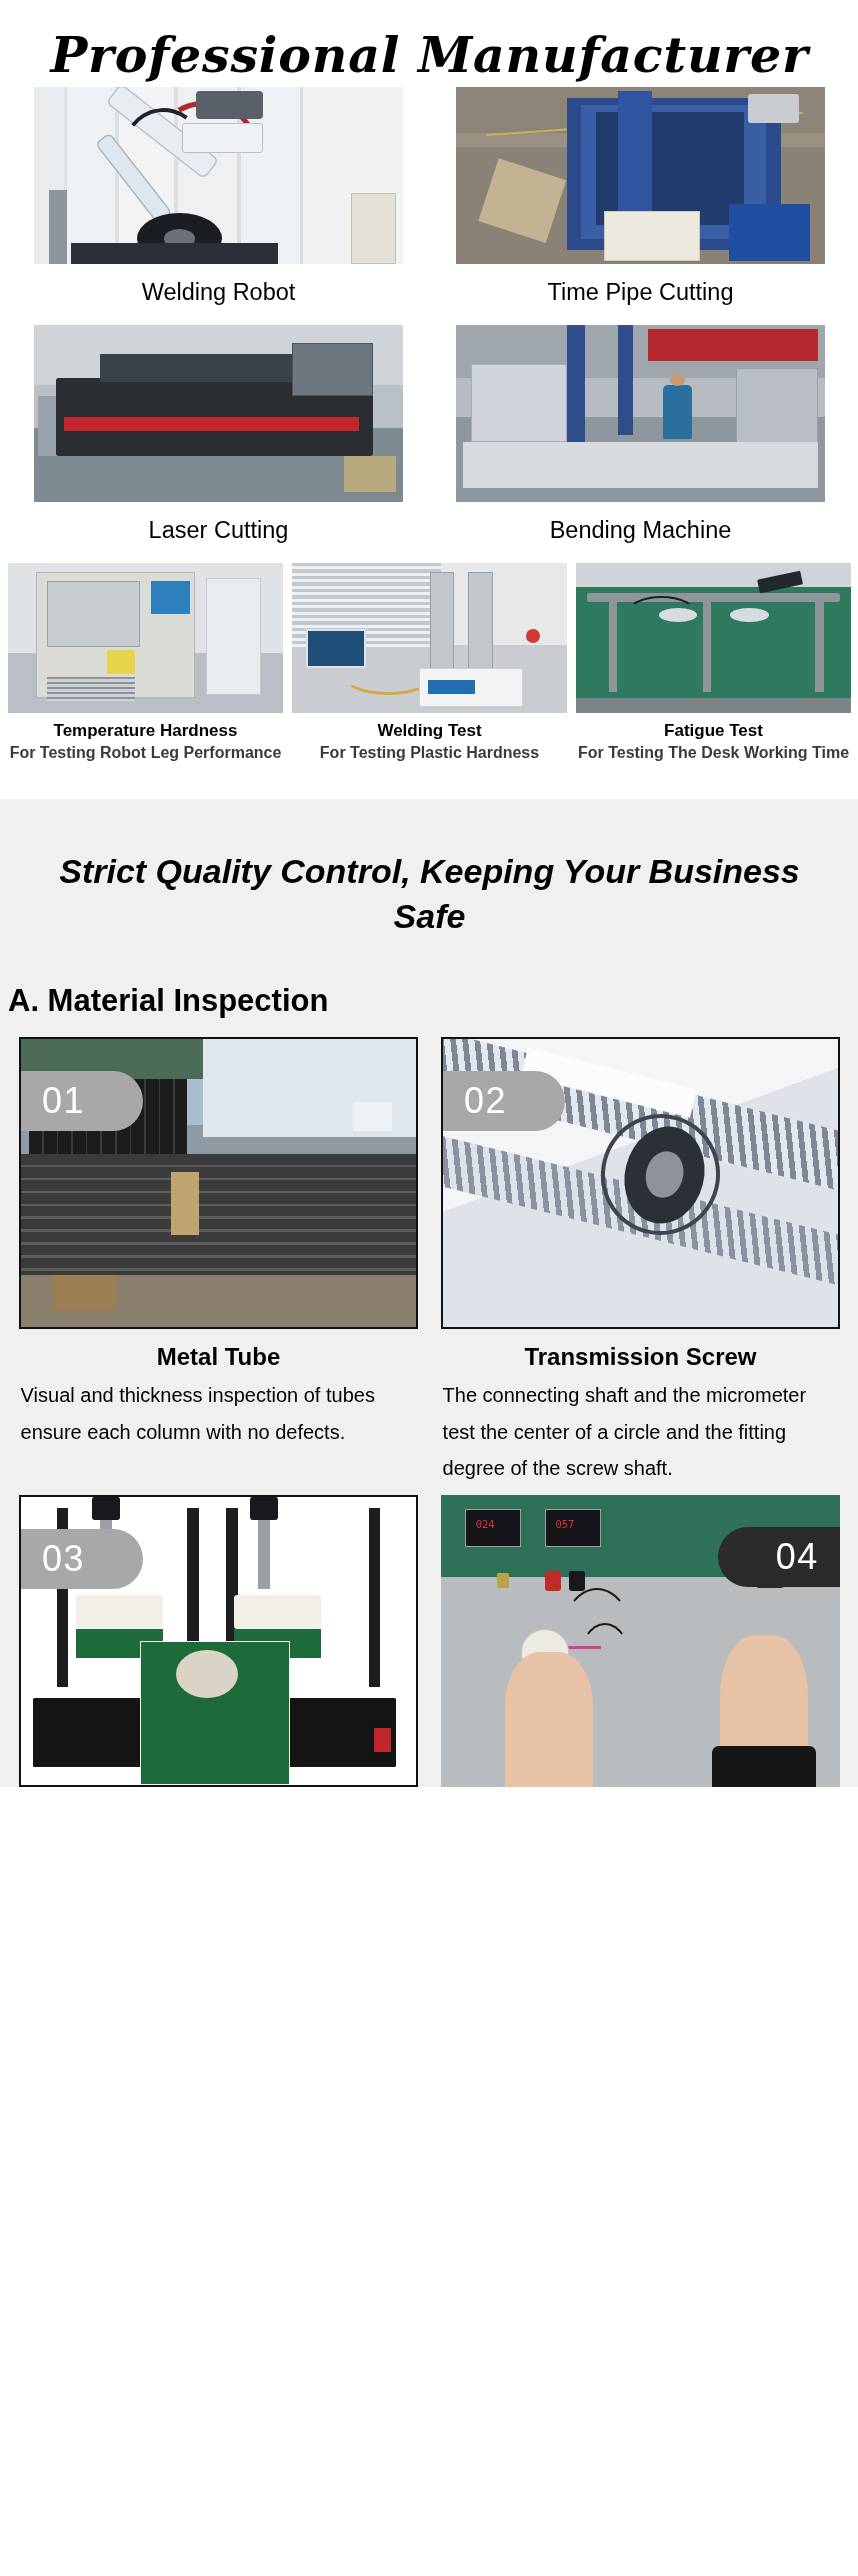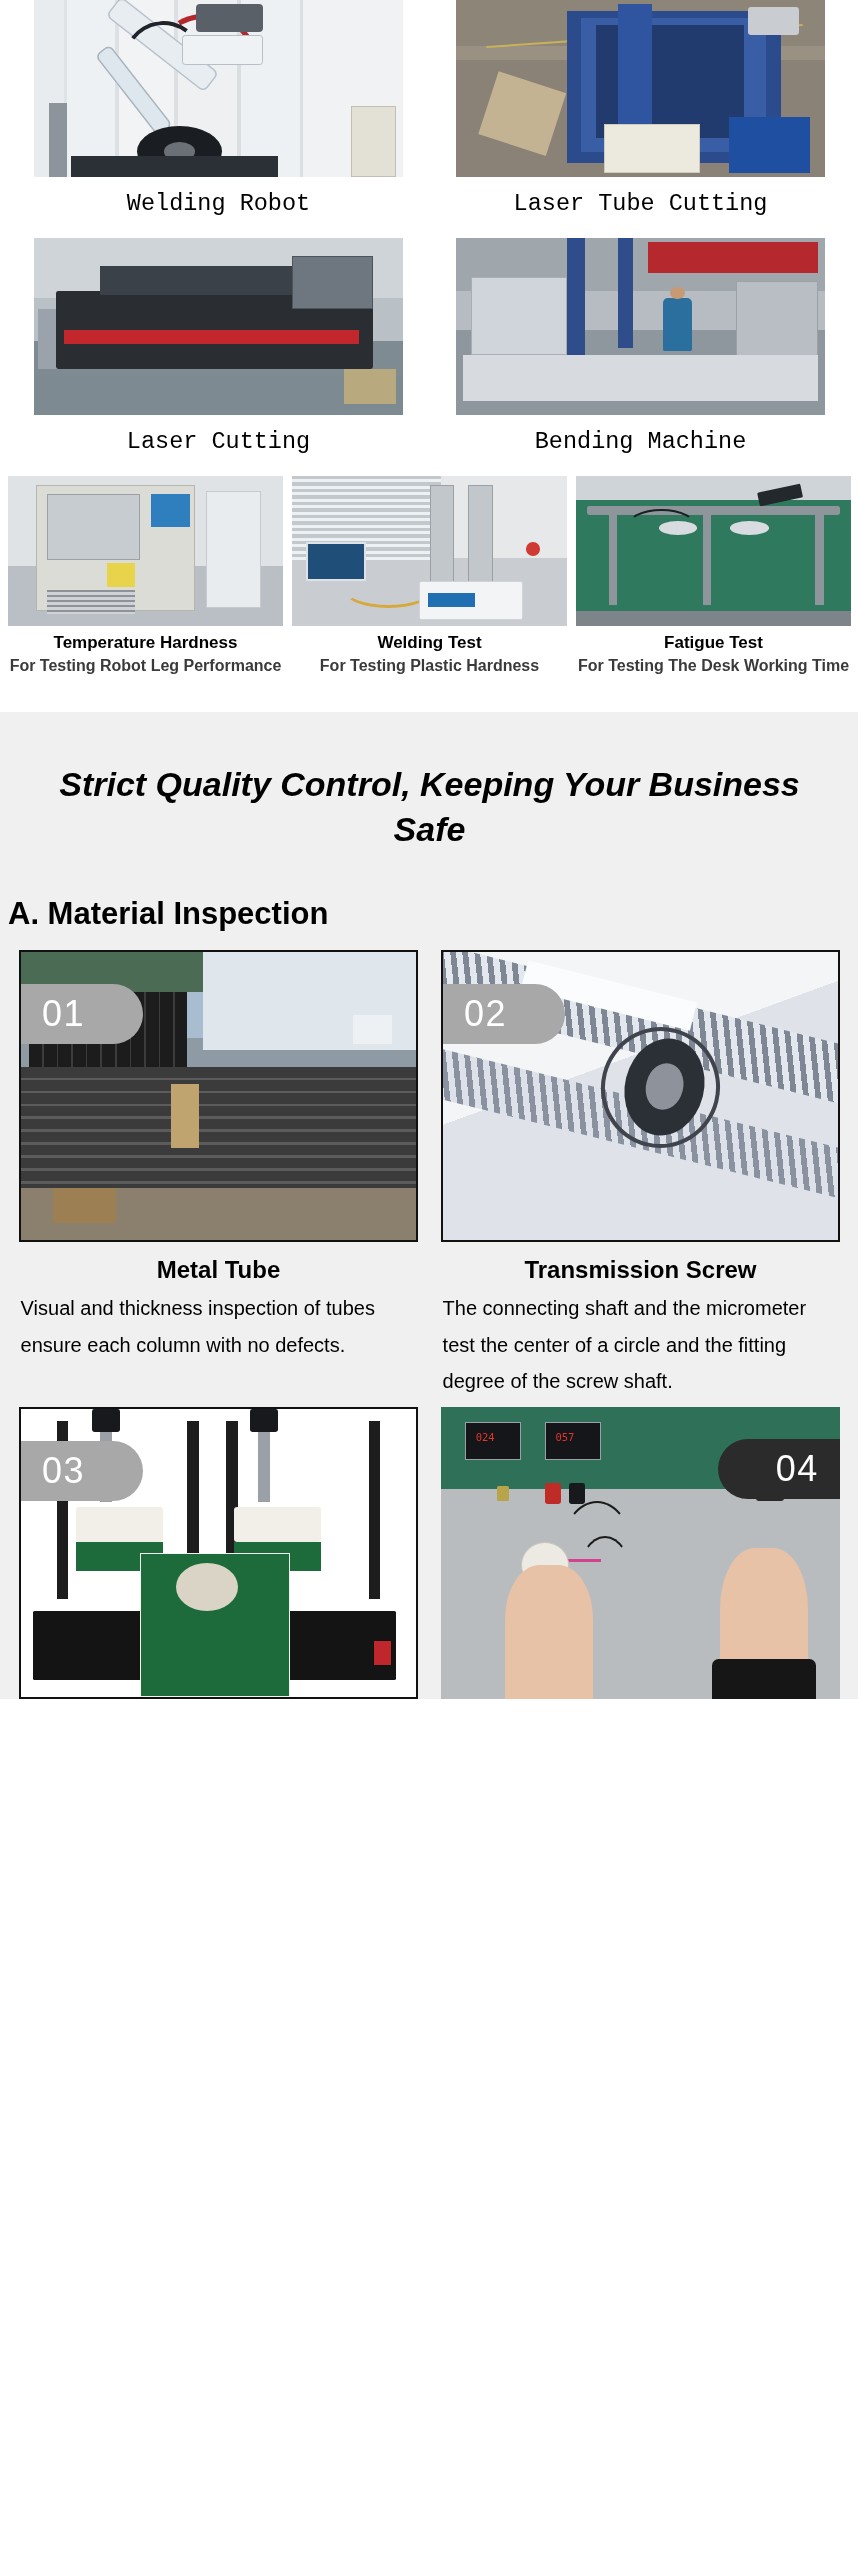--- a/index.html
+++ b/index.html
@@ -36,21 +36,21 @@
 
   
   .equip-grid {
     display: grid;
     grid-template-columns: 369px 369px;
     justify-content: center;
     column-gap: 53px;
     row-gap: 0px;
     padding: 0 22px;
   }
-  .equip-cell { width: 369px; font-family: Liberation Mono, monospace; }
+  .equip-cell { width: 369px; }
   .equip-photo {
     width: 369px;
     height: 177px;
     position: relative;
     overflow: hidden;
     background: #cfd3d6;
   }
   .equip-cap {
     text-align: center;
     font-size: 23.5px;
@@ -322,20 +322,21 @@
   .p-hand .wire2{ left:34%; top:44%; width:14%; height:30%; border:2.4px solid #1a1a1a; border-color:#1a1a1a transparent transparent transparent; border-radius:60% 60% 0 0; }
   .p-hand .wirepk{ left:30%; top:52%; width:10%; height:2.4px; background:#d4418e; }
 </style>
 </head>
 <body>
 
 <div class="page">
 
   <div class="sec-white">
 
+    <div class="brand-title">Professional Manufacturer</div>
 
 
     <div class="equip-grid">
 
       <div class="equip-cell">
         <div class="equip-photo">
           <div class="ph p-weld">
             <div class="ph arm1"></div>
               <div class="ph arm2"></div>
             <div class="ph cable"></div>
@@ -358,21 +359,21 @@
               <div class="ph rail"></div>
               <div class="ph rail2"></div>
             <div class="ph dark"></div>
               <div class="ph col"></div>
             <div class="ph wood"></div>
               <div class="ph mach"></div>
             <div class="ph cab"></div>
               <div class="ph cab2"></div>
           </div>
         </div>
-        <div class="equip-cap">Laser Tube Cutting</div>
+        <div class="equip-cap">Time Pipe Cutting</div>
       </div>
 
       <div class="equip-cell">
         <div class="equip-photo">
           <div class="ph p-cut">
             <div class="ph floor"></div>
               <div class="ph plate"></div>
             <div class="ph body"></div>
               <div class="ph top"></div>
             <div class="ph red"></div>

